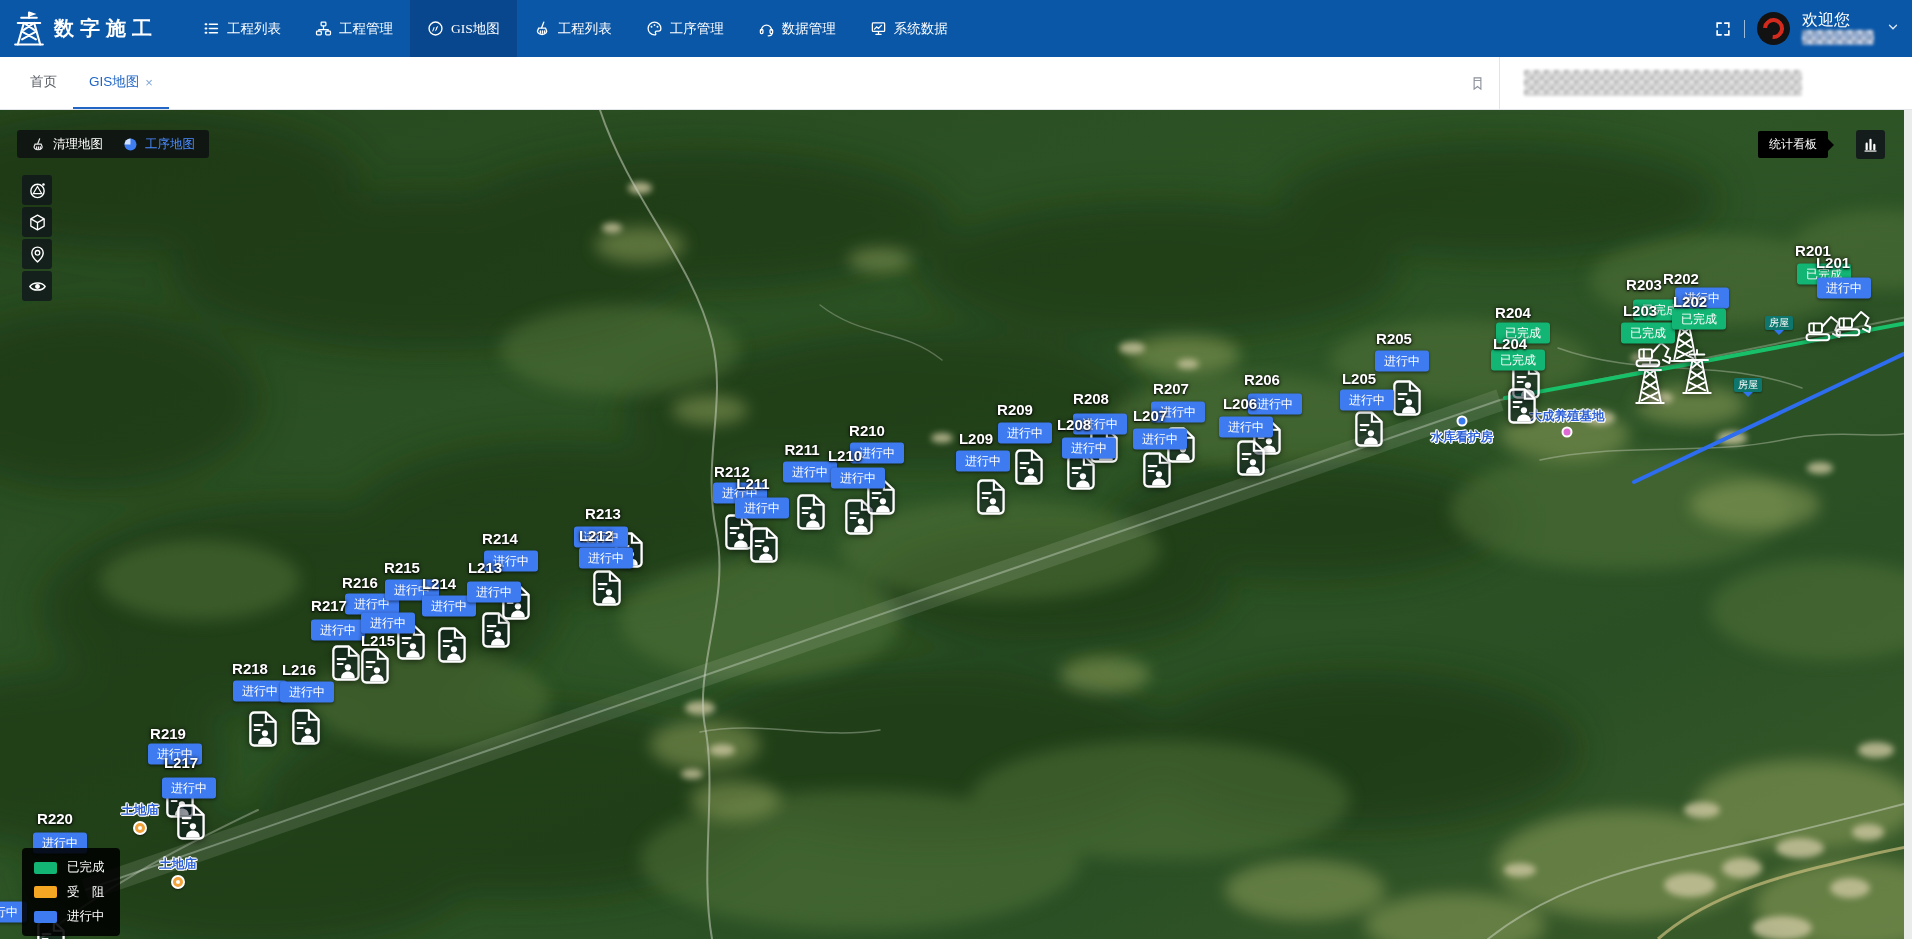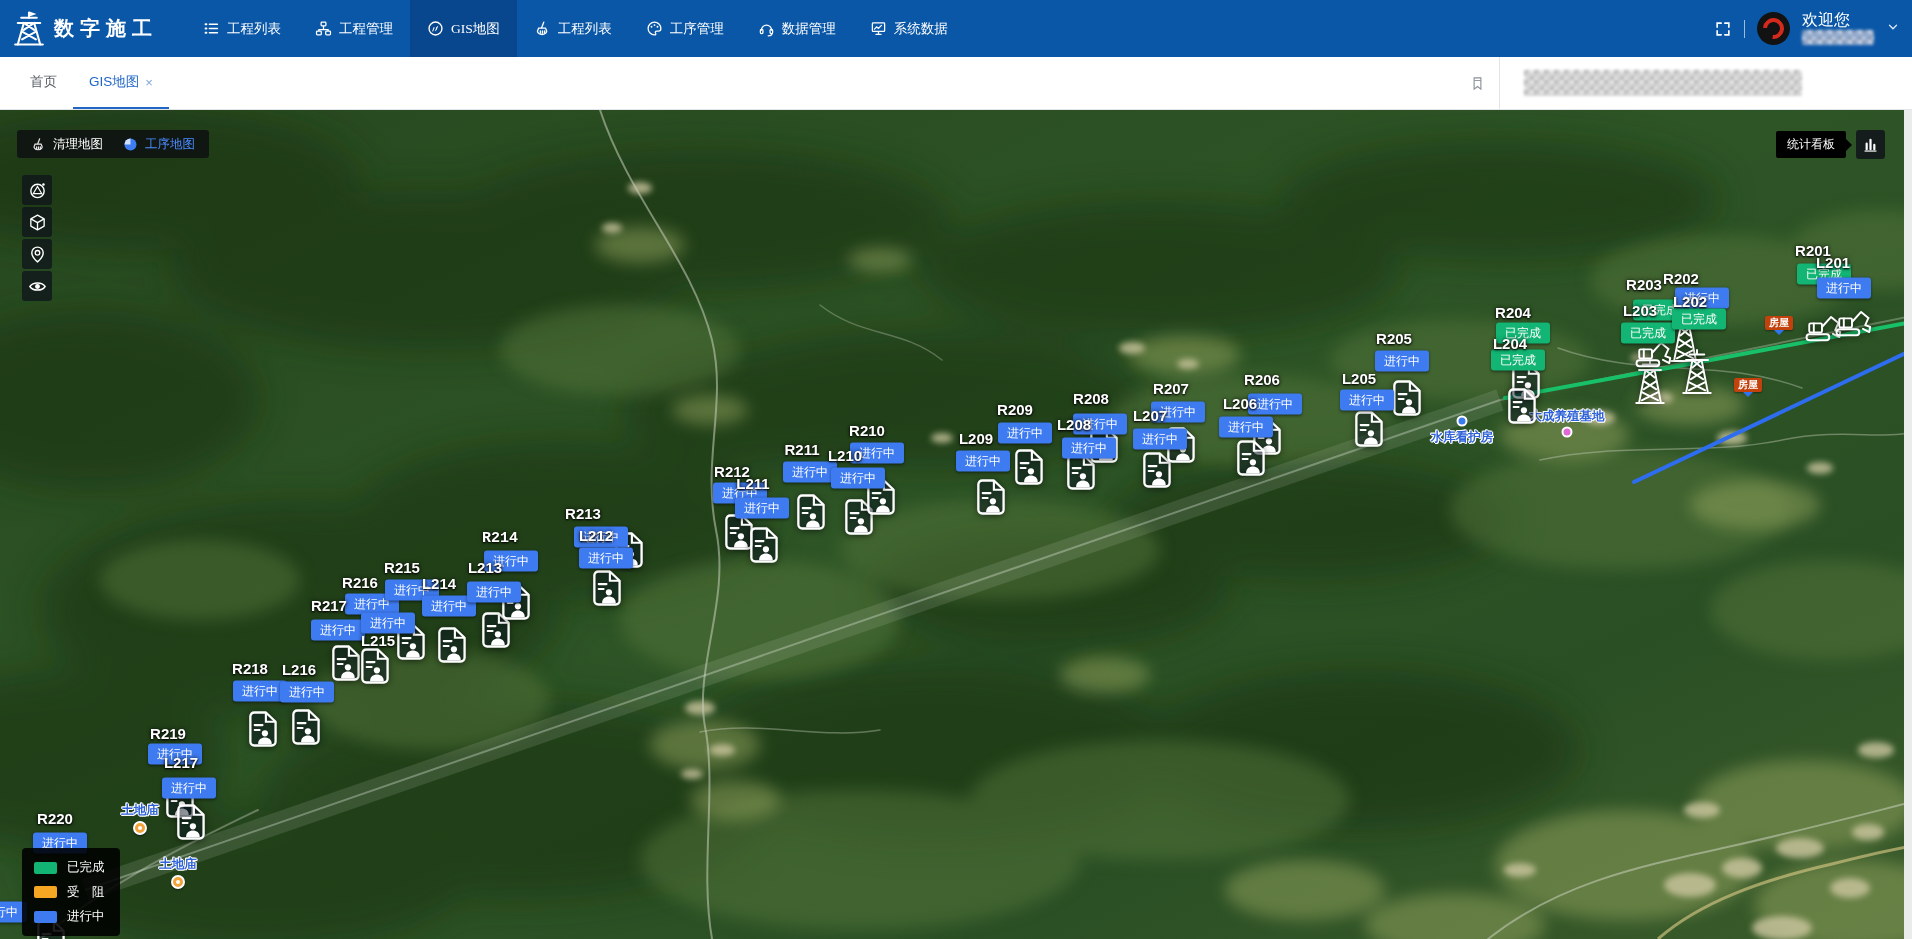--- a/index.html
+++ b/index.html
@@ -65,22 +65,22 @@
     box-shadow:0 1px 3px rgba(0,0,0,.45); }
   .t-badge.blue { background:#3e7bf0; }
   .t-badge.green { background:#12b573; }
   .m-icon { position:absolute; transform:translate(-50%,-50%); z-index:5; cursor:pointer;
     filter:drop-shadow(0 1px 3px rgba(0,0,0,.65)); }
   .m-icon svg { display:block; color:#fff; }
   .m-icon.doc svg { width:33px; height:37px; }
   .m-icon.lattice svg { width:33px; height:50px; }
   .m-icon.digger svg { width:42px; height:31px; }
 
-  .pin-house { position:absolute; transform:translate(-50%,-50%); z-index:4; background:#c2410c;
-    color:#fff; font-size:10px; font-weight:700; padding:0 4px; border-radius:2px;
+  .pin-house { position:absolute; transform:translate(-50%,-50%); z-index:4; background:#0f766e;
+    color:#fff; font-size:10px; font-weight:400; padding:0 4px; border-radius:2px;
     white-space:nowrap; cursor:pointer; box-shadow:0 1px 2px rgba(0,0,0,.4); }
   .pin-house::after { content:""; position:absolute; left:50%; top:100%; transform:translateX(-50%);
     border:5px solid transparent; border-top-color:#2f74f0; }
 
   
   .poi { position:absolute; transform:translate(-50%,-50%); z-index:4; }
   .poi-marker { display:block; }
   .poi-temple .poi-marker { width:14px; height:14px; border-radius:50%; background:#f2a33c;
     border:2px solid #fff; box-shadow:0 1px 2px rgba(0,0,0,.5); position:relative; }
   .poi-temple .poi-marker::after { content:""; position:absolute; left:3px; top:3px; width:4px;
@@ -99,21 +99,21 @@
   .mtb { display:flex; align-items:center; gap:7px; background:none; border:none; color:#fff;
     font-size:12.5px; padding:0 10px; cursor:pointer; font-family:inherit; height:100%; }
   .mtb svg { width:15px; height:15px; color:#e8e8e8; }
   .mtb.active span { color:#4a8bff; }
 
   .side-tools { position:absolute; left:22px; top:65px; display:flex; flex-direction:column; gap:2px; z-index:10; }
   .stool { width:30px; height:30px; background:rgba(16,20,27,.78); border:none; border-radius:3px;
     display:flex; align-items:center; justify-content:center; cursor:pointer; }
   .stool svg { width:19px; height:19px; color:#fff; }
 
-  .stats-wrap { position:absolute; right:27px; top:20px; display:flex; align-items:center; gap:10px; z-index:10; }
+  .stats-wrap { position:absolute; right:27px; top:20px; display:flex; align-items:center; gap:28px; z-index:10; }
   .stats-tip { position:relative; background:#000; color:#fff; font-size:12px; padding:5px 11px;
     border-radius:2px; white-space:nowrap; }
   .stats-tip::after { content:""; position:absolute; left:100%; top:50%; transform:translateY(-50%);
     border:6px solid transparent; border-left-color:#000; }
   .stats-btn { width:29px; height:29px; background:rgba(16,20,27,.85); border:none; border-radius:3px;
     display:flex; align-items:center; justify-content:center; cursor:pointer; }
   .stats-btn svg { width:17px; height:17px; color:#fff; }
 
   .legend { position:absolute; left:22px; top:738px; width:98px; height:88px;
     background:rgba(0,0,0,.88); border-radius:4px; padding:11px 12px; z-index:11;
@@ -704,22 +704,22 @@
       <div class="t-label" style="left: 168px; top: 623px;">R219</div>
       <div class="t-label" style="left: 181px; top: 652px;">L217</div>
       <div class="t-label" style="left: 250px; top: 558px;">R218</div>
       <div class="t-label" style="left: 299px; top: 559px;">L216</div>
       <div class="t-label" style="left: 329px; top: 495px;">R217</div>
       <div class="t-label" style="left: 360px; top: 472px;">R216</div>
       <div class="t-label" style="left: 378px; top: 490px; margin-top: 40px;">L215</div>
       <div class="t-label" style="left: 402px; top: 457px;">R215</div>
       <div class="t-label" style="left: 439px; top: 473px;">L214</div>
       <div class="t-label" style="left: 485px; top: 457px;">L213</div>
-      <div class="t-label" style="left: 500px; top: 428px; font-family: Liberation Mono, monospace;">R214</div>
-      <div class="t-label" style="left: 583px; top: 403px; text-align: right;">R213</div>
+      <div class="t-label" style="left: 500px; top: 428px;">R214</div>
+      <div class="t-label" style="left: 603px; top: 403px; text-align: right;">R213</div>
       <div class="t-label" style="left: 596px; top: 425px;">L212</div>
       <div class="t-label" style="left: 732px; top: 361px;">R212</div>
       <div class="t-label" style="left: 753px; top: 373px;">L211</div>
       <div class="t-label" style="left: 802px; top: 339px;">R211</div>
       <div class="t-label" style="left: 845px; top: 345px;">L210</div>
       <div class="t-label" style="left: 867px; top: 320px;">R210</div>
       <div class="t-label" style="left: 976px; top: 328px;">L209</div>
       <div class="t-label" style="left: 1015px; top: 299px;">R209</div>
       <div class="t-label" style="left: 1074px; top: 314px;">L208</div>
       <div class="t-label" style="left: 1091px; top: 288px;">R208</div>

